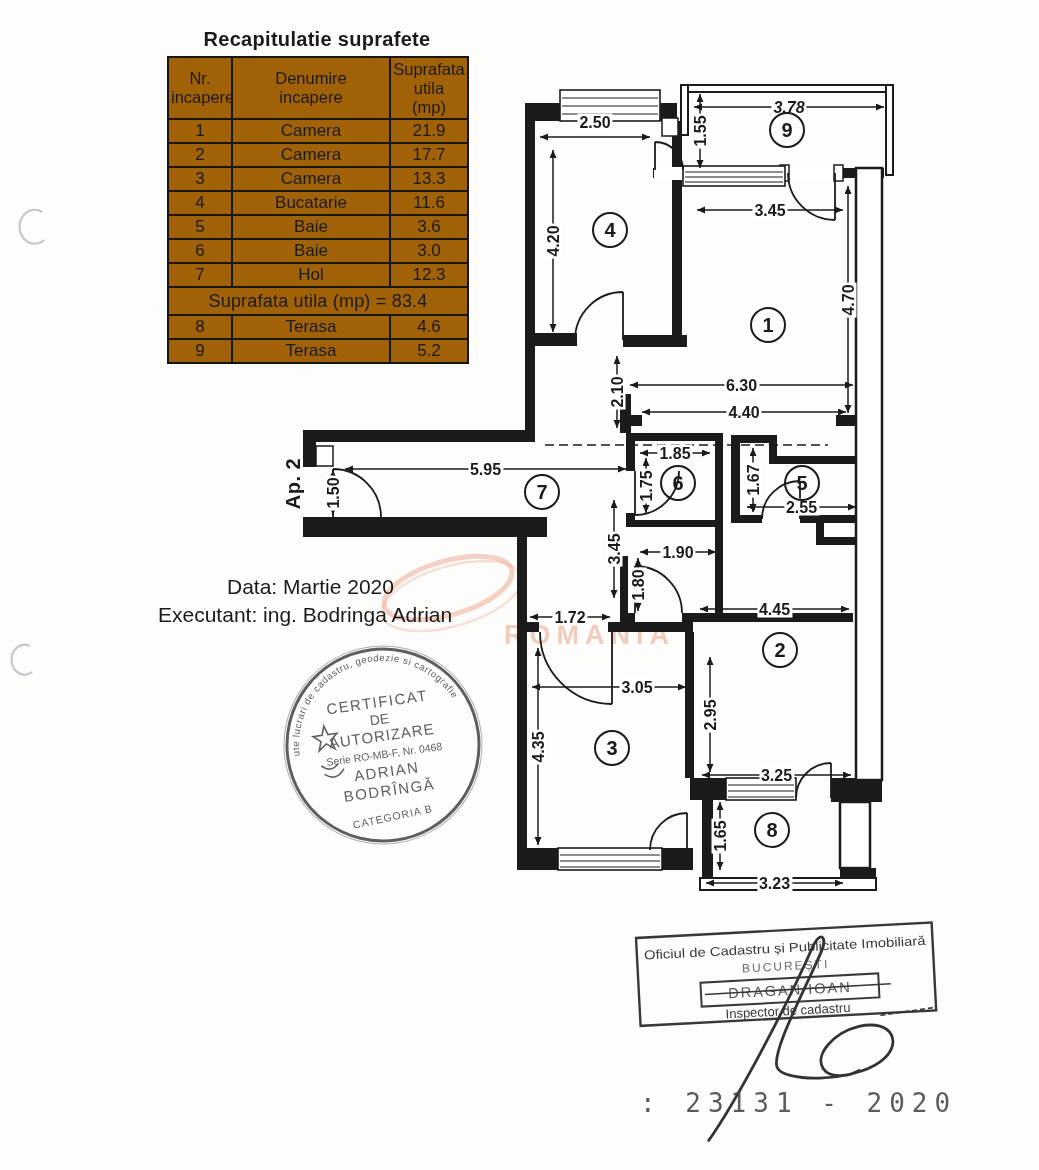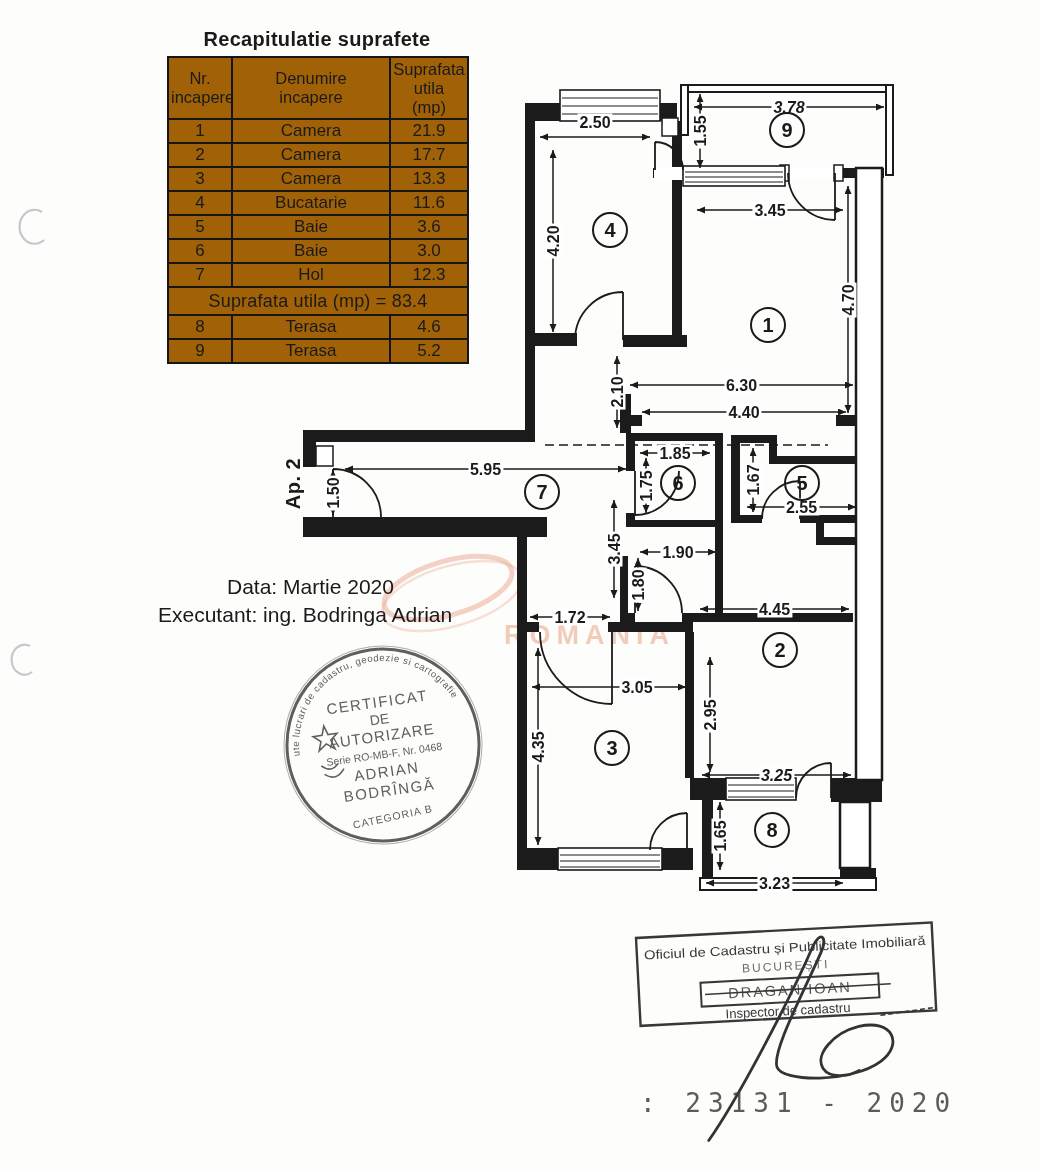--- a/index.html
+++ b/index.html
@@ -308,21 +308,21 @@
     <span class="dim-label vert" style="left: 753px; top: 480px;">1.67</span>
     <span class="dim-label" style="left: 801.5px; top: 507px;">2.55</span>
     <span class="dim-label" style="left: 678px; top: 552px;">1.90</span>
     <span class="dim-label vert" style="left: 638px; top: 584.5px;">1.80</span>
     <span class="dim-label vert" style="left: 614px; top: 549px;">3.45</span>
     <span class="dim-label" style="left: 570px; top: 617px;">1.72</span>
     <span class="dim-label" style="left: 774.5px; top: 609px;">4.45</span>
     <span class="dim-label" style="left: 609px; top: 687px; margin-left: 28px;">3.05</span>
     <span class="dim-label vert" style="left: 710px; top: 714.5px;">2.95</span>
     <span class="dim-label vert" style="left: 538px; top: 746.5px;">4.35</span>
-    <span class="dim-label" style="left: 776.5px; top: 775px; font-style: italic;">3.25</span>
+    <span class="dim-label" style="left: 776.5px; top: 775px;">3.25</span>
     <span class="dim-label vert" style="left: 720px; top: 836px;">1.65</span>
     <span class="dim-label" style="left: 774.5px; top: 883px;">3.23</span>
     <div class="room-circle" style="left: 768px; top: 325px;">
       <span>1</span>
     </div>
     <div class="room-circle" style="left: 780px; top: 650px;">
       <span>2</span>
     </div>
     <div class="room-circle" style="left: 612px; top: 748px;">
       <span>3</span>

